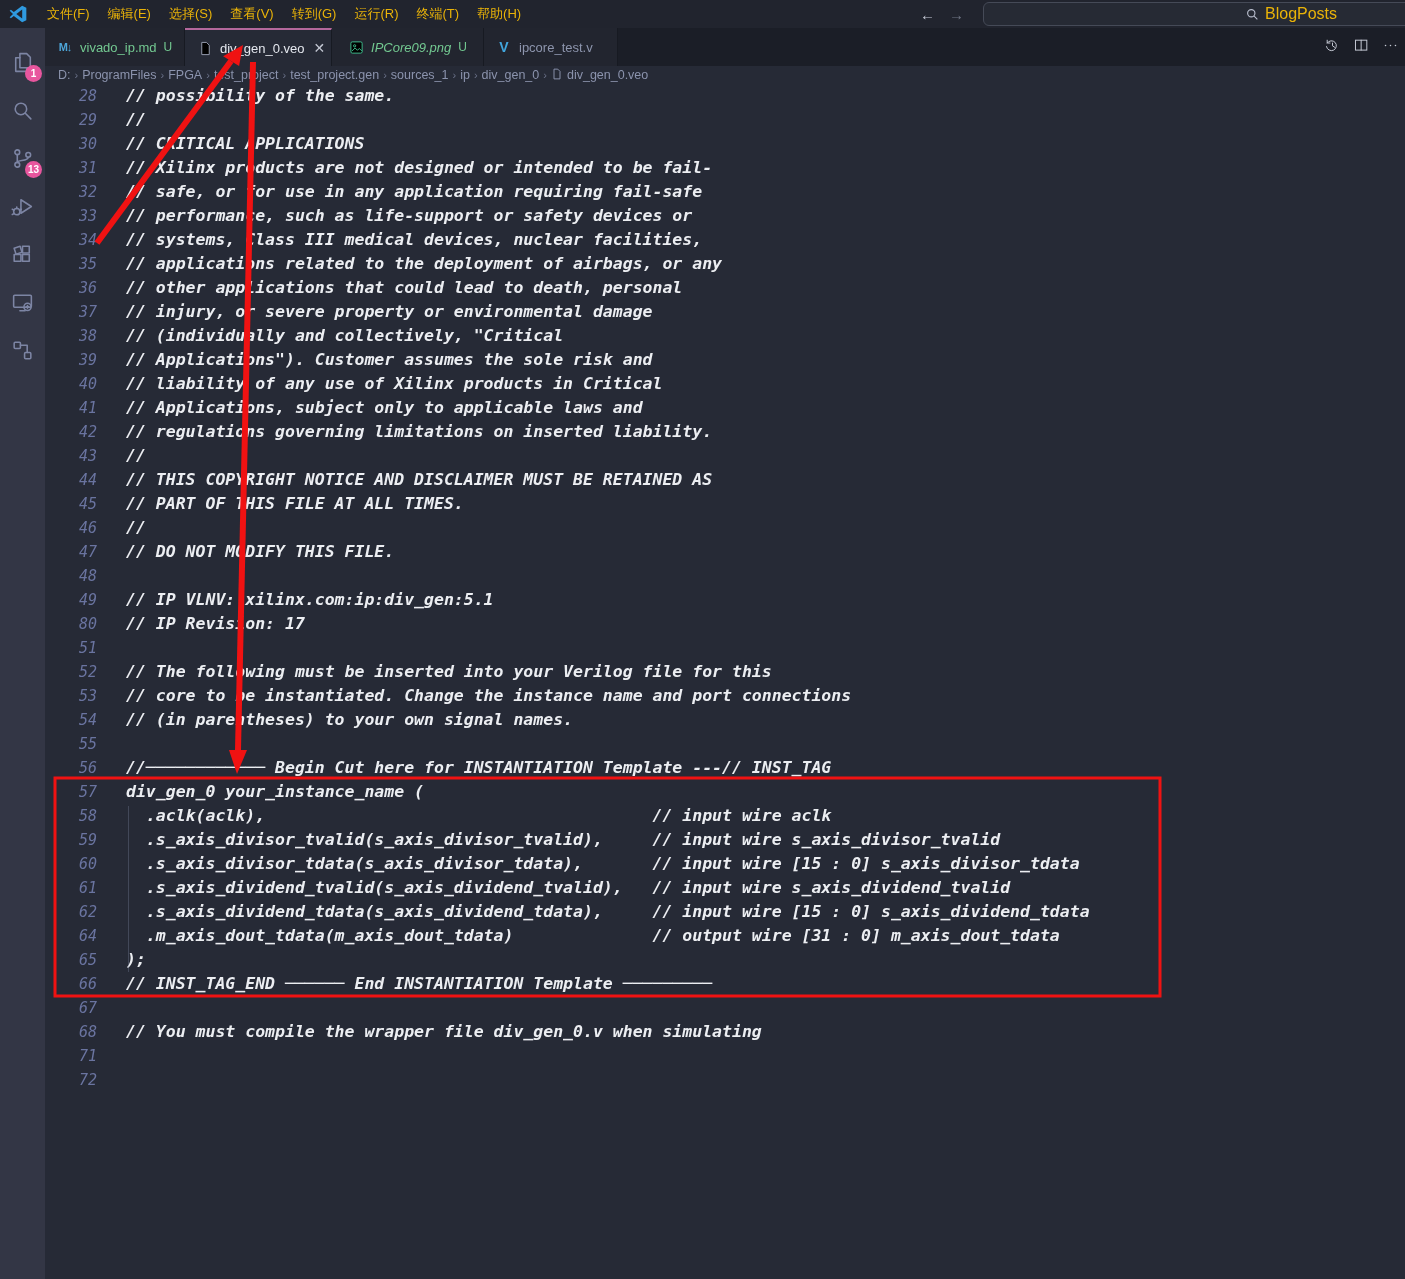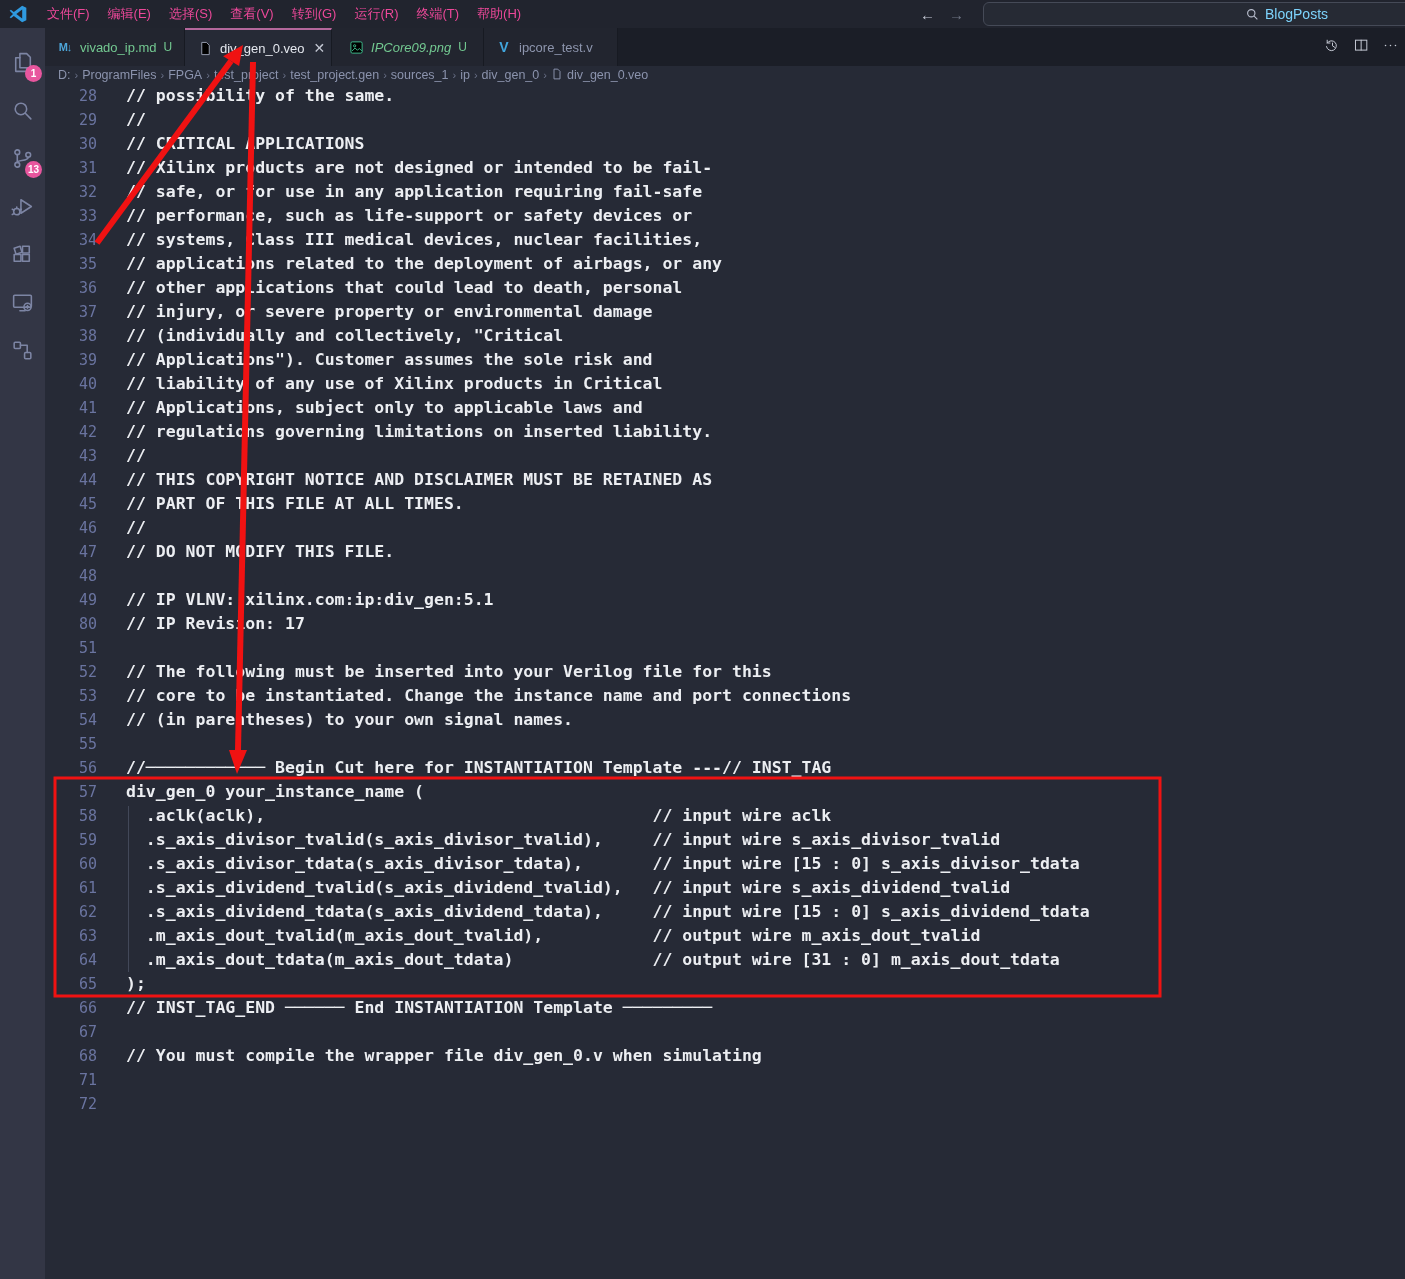--- a/index.html
+++ b/index.html
@@ -5,31 +5,31 @@
   * { margin:0; padding:0; box-sizing:border-box; }
   html,body { width:1405px; height:1279px; overflow:hidden; background:#262a36;
               font-family:"Liberation Sans", sans-serif; }
   #root { position:relative; width:1405px; height:1279px; overflow:hidden; }
 
   
   #titlebar { position:absolute; left:0; top:0; width:1405px; height:28px;
               background:#21242e; display:flex; align-items:center; z-index:5; }
   #vscode-logo { width:20px; height:20px; margin:0 10px 0 8px; flex:0 0 auto; }
   #menubar { display:flex; align-items:center; height:100%; }
-  .menu-item { color:#ec4899; font-size:13px; padding:0 9px; height:100%;
+  .menu-item { color:#eab308; font-size:13px; padding:0 9px; height:100%;
                display:flex; align-items:center; cursor:default; }
   #nav-arrows { position:absolute; left:920px; top:0; height:28px; display:flex;
                 align-items:center; gap:14px; }
   .nav-arrow { font-size:15px; line-height:1; }
   #nav-back { color:#c6cad6; } #nav-fwd { color:#6f7585; }
   #command-center { position:absolute; left:983px; top:2px; width:460px; height:24px;
                     background:#262a34; border:1px solid #454a57; border-radius:6px; }
   #command-center-content { position:absolute; left:262px; top:0; height:22px;
-                            display:flex; align-items:center; gap:6px; color:#7dd3fc;
-                            font-size:14px; white-space:nowrap; }
+                            display:flex; align-items:center; gap:6px; color:#eab308;
+                            font-size:16px; white-space:nowrap; }
 
   
   #activitybar { position:absolute; left:0; top:28px; width:45px; height:1251px;
                  background:#333645; z-index:4; display:flex; flex-direction:column;
                  align-items:center; padding-top:10px; }
   .activity-item { position:relative; width:45px; height:48px; display:flex;
                    align-items:center; justify-content:center; color:#7d85a4; }
   .activity-item svg { width:25px; height:25px; stroke:currentColor; fill:none;
                        stroke-width:1.5; stroke-linecap:round; stroke-linejoin:round; }
   .activity-badge { position:absolute; right:3px; bottom:4px; min-width:17px; height:17px;
@@ -68,21 +68,21 @@
   #breadcrumbs { height:18px; background:#262a36; display:flex; align-items:center;
                  padding-left:13px; font-size:12.5px; color:#8b93ad; gap:4px;
                  white-space:nowrap; }
   .crumb-sep { color:#6a7188; font-size:11px; }
   #crumb-file-icon svg { width:12px; height:12px; stroke:#8b93ad; fill:none;
                          stroke-width:1.3; vertical-align:-1px; }
 
   
   #editor { position:relative; width:100%; height:1195px; background:#262a36;
             font-family:"DejaVu Sans Mono","Liberation Mono",monospace; }
-  .code-line { display:flex; height:24px; line-height:24px; white-space:pre; }
+  .code-line { display:flex; height:24px; line-height:24px; white-space:pre;font-style:italic; }
   .ln { width:52px; text-align:right; color:#6a74a0; font-size:15px; flex:0 0 auto; }
   .code { padding-left:29px; color:#eceef2; font-size:16.5px; font-weight:bold; }
   #indent-guide { position:absolute; left:83px; top:722px; width:1px; height:166px;
                   background:rgba(140,150,180,0.28); }
 
   
   #annotations { position:absolute; left:0; top:0; width:1405px; height:1279px;
                  z-index:9; pointer-events:none; }
 </style>
 </head>
@@ -281,21 +281,20 @@
         <div class="code-line"><span class="ln">53</span><span class="code">// core to be instantiated. Change the instance name and port connections</span></div>
         <div class="code-line"><span class="ln">54</span><span class="code">// (in parentheses) to your own signal names.</span></div>
         <div class="code-line"><span class="ln">55</span><span class="code"></span></div>
         <div class="code-line"><span class="ln">56</span><span class="code">//──────────── Begin Cut here for INSTANTIATION Template ---// INST_TAG</span></div>
         <div class="code-line"><span class="ln">57</span><span class="code">div_gen_0 your_instance_name (</span></div>
         <div class="code-line"><span class="ln">58</span><span class="code">  .aclk(aclk),                                       // input wire aclk</span></div>
         <div class="code-line"><span class="ln">59</span><span class="code">  .s_axis_divisor_tvalid(s_axis_divisor_tvalid),     // input wire s_axis_divisor_tvalid</span></div>
         <div class="code-line"><span class="ln">60</span><span class="code">  .s_axis_divisor_tdata(s_axis_divisor_tdata),       // input wire [15 : 0] s_axis_divisor_tdata</span></div>
         <div class="code-line"><span class="ln">61</span><span class="code">  .s_axis_dividend_tvalid(s_axis_dividend_tvalid),   // input wire s_axis_dividend_tvalid</span></div>
         <div class="code-line"><span class="ln">62</span><span class="code">  .s_axis_dividend_tdata(s_axis_dividend_tdata),     // input wire [15 : 0] s_axis_dividend_tdata</span></div>
-        <div class="code-line"><span class="ln">63</span><span class="code">  .m_axis_dout_tvalid(m_axis_dout_tvalid),           // output wire m_axis_dout_tvalid</span></div>
         <div class="code-line"><span class="ln">64</span><span class="code">  .m_axis_dout_tdata(m_axis_dout_tdata)              // output wire [31 : 0] m_axis_dout_tdata</span></div>
         <div class="code-line"><span class="ln">65</span><span class="code">);</span></div>
         <div class="code-line"><span class="ln">66</span><span class="code">// INST_TAG_END ────── End INSTANTIATION Template ─────────</span></div>
         <div class="code-line"><span class="ln">67</span><span class="code"></span></div>
         <div class="code-line"><span class="ln">68</span><span class="code">// You must compile the wrapper file div_gen_0.v when simulating</span></div>
         <div class="code-line"><span class="ln">71</span><span class="code"></span></div>
         <div class="code-line"><span class="ln">72</span><span class="code"></span></div>
       </div>
   </div>
 

